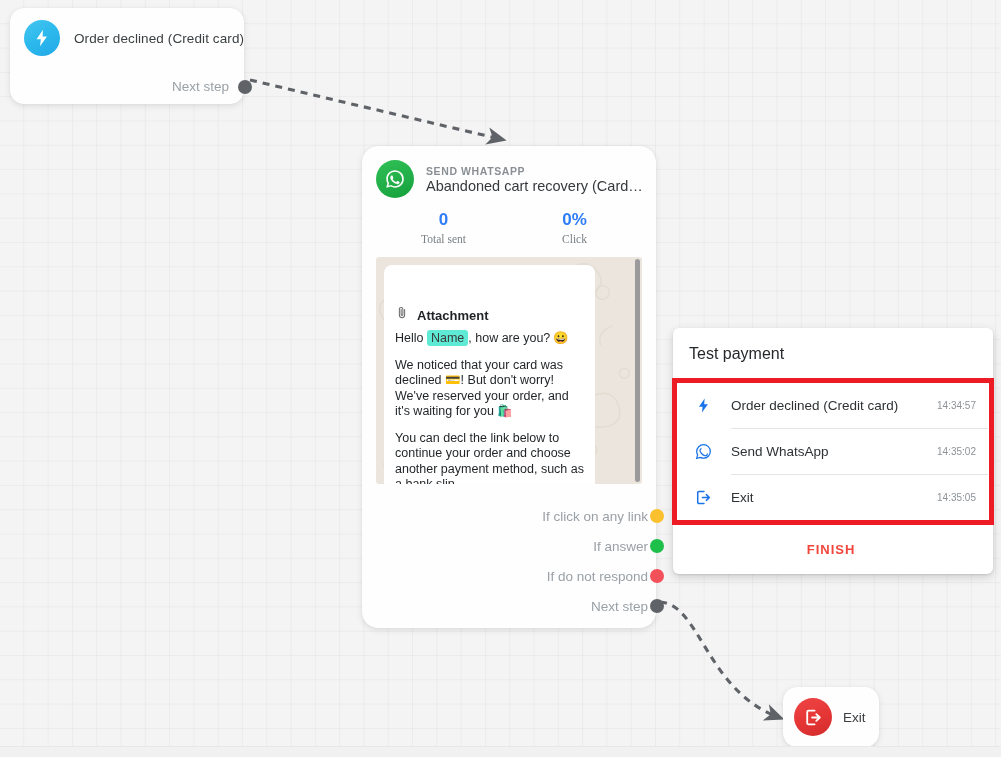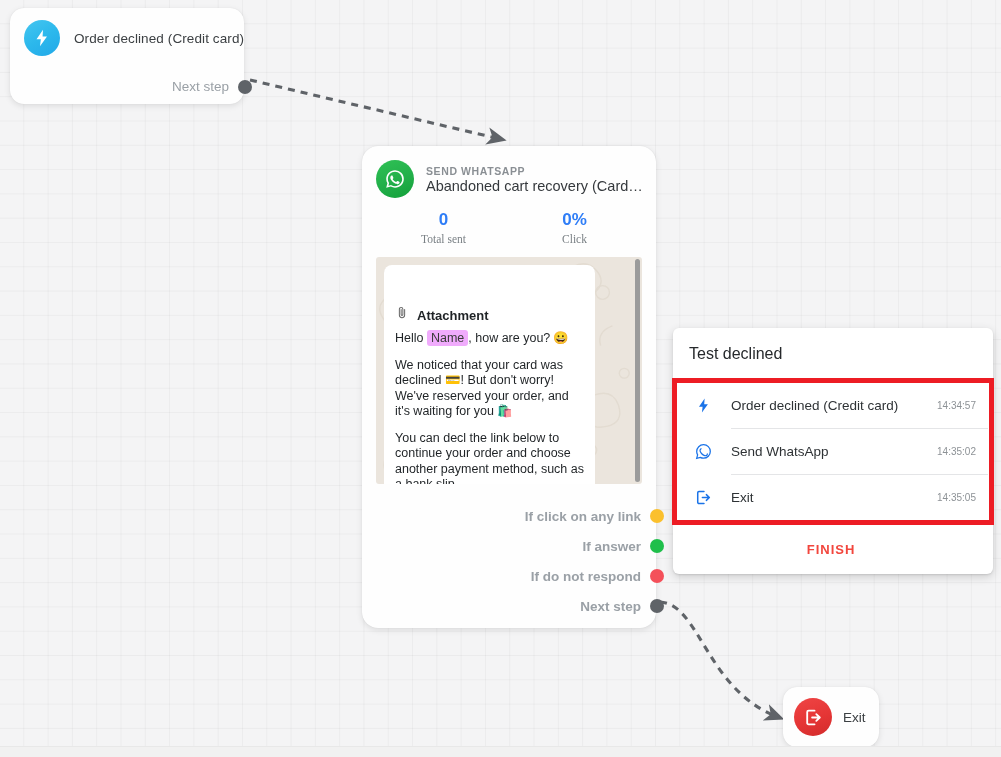--- a/index.html
+++ b/index.html
@@ -199,21 +199,21 @@
     margin-left: 8px;
   }
   .bubble p {
     margin: 0 0 11px 0;
     font-size: 12.5px;
     line-height: 15.5px;
     color: #1f2326;
   }
   .bubble p:last-child { margin-bottom: 0; }
   .var-pill {
-    background: #f0abfc;
+    background: #5eead4;
     border-radius: 3px;
     padding: 1px 4px;
     color: #3a3a3a;
   }
   .chat-bar {
     position: absolute;
     right: 2px;
     top: 2px;
     bottom: 2px;
     width: 5px;
@@ -229,21 +229,21 @@
     width: 290px;
   }
   .out-row {
     display: flex;
     align-items: center;
     justify-content: flex-end;
     height: 30px;
     font-size: 13.5px;
     color: #9aa0a6;
   }
-  .out-row .port-label { margin-right: 9px; font-weight: bold; }
+  .out-row .port-label { margin-right: 2px; }
 
   
   #node-exit {
     left: 783px;
     top: 687px;
     width: 96px;
     height: 60px;
     display: flex;
     align-items: center;
     padding-left: 11px;
@@ -458,21 +458,21 @@
     <span class="exit-circle">
       <svg width="21" height="21" viewBox="0 0 24 24">
         <path d="M13.2 4.2H6.4a1.6 1.6 0 0 0-1.6 1.6v12.4a1.6 1.6 0 0 0 1.6 1.6h6.8" fill="none" stroke="#ffffff" stroke-width="2.1" stroke-linecap="round"></path>
         <path d="M15.2 8.2L19.2 12l-4 3.8M10.4 12h8.4" fill="none" stroke="#ffffff" stroke-width="2.1" stroke-linecap="round" stroke-linejoin="round"></path>
       </svg>
     </span>
     <span class="exit-label">Exit</span>
   </div>
 
   <div id="panel-test">
-    <div class="panel-title">Test declined</div>
+    <div class="panel-title">Test payment</div>
 
     <div class="panel-list-wrap">
       <div class="log-row">
         <span class="log-icon">
           <svg width="17" height="17" viewBox="0 0 24 24">
             <path d="M13.6 2 L5.6 13.6 L10.7 13.6 L9.8 22 L18.2 10.2 L13 10.2 Z" fill="#1a73e8"></path>
           </svg>
         </span>
         <span class="log-label">Order declined (Credit card)</span>
         <span class="log-time">14:34:57</span>

